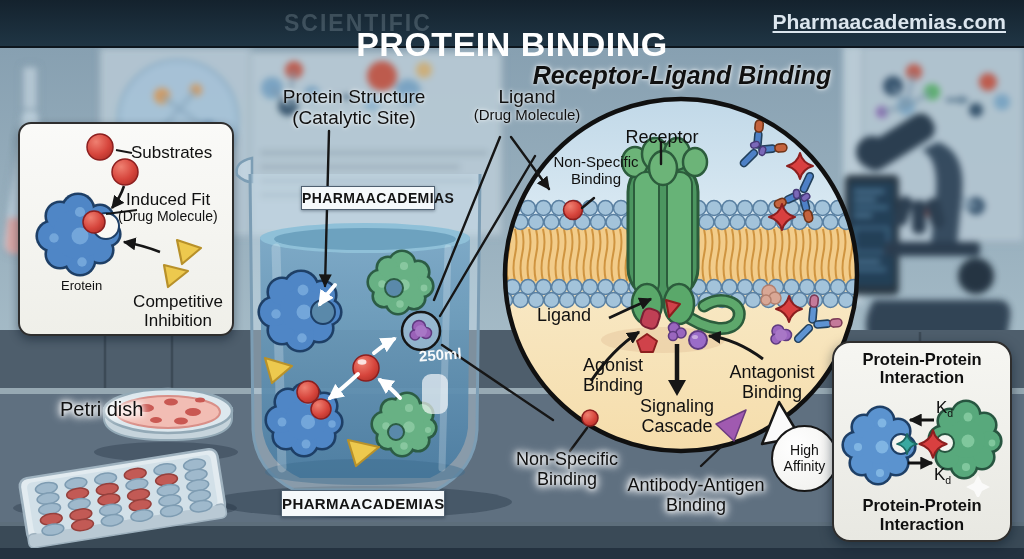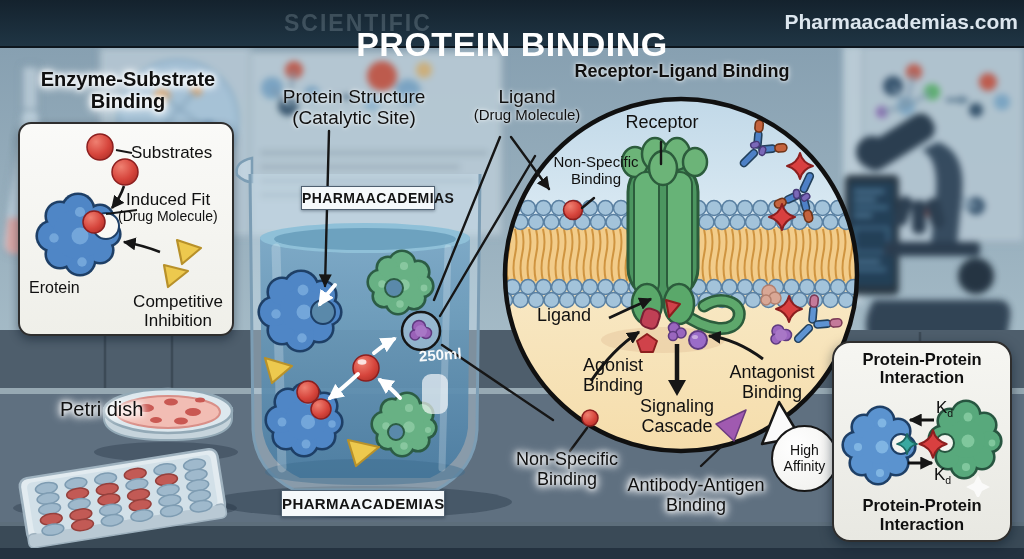--- a/index.html
+++ b/index.html
@@ -661,40 +661,39 @@
     <path d="M701,466 L722,446"></path>
   </g>
   <circle cx="590" cy="418" r="8" fill="url(#gRed)" stroke="#8c1f1f" stroke-width="1.5"></circle>
   <polygon points="746,410 716,424 734,441" fill="#a05ab0" stroke="#6b3b80" stroke-width="1.5" stroke-linejoin="round"></polygon>
   <polygon points="779,402 800,437 762,444" fill="#fbfbfb" stroke="#161616" stroke-width="2.5" stroke-linejoin="round"></polygon>
 </svg>
 
 <div id="hdr" class="abs">
   <div class="t b" style="left:284px;top:10px;font-size:23px;color:rgba(195,212,224,.22);letter-spacing:2px;">SCIENTIFIC</div>
   <div class="t b" style="left:50%;transform:translateX(-50%);top:25px;font-size:34px;color:#ffffff;letter-spacing:.5px;text-align:right;">PROTEIN BINDING</div>
-  <div class="t b" style="right:6px;top:10px;font-size:21px;color:#dce6ee;">Pharmaacademias.com</div>
+  <div class="t b" style="right:18px;top:10px;font-size:21px;color:#dce6ee;text-decoration:underline;">Pharmaacademias.com</div>
 </div>
 
-<div class="lbl b glow cx" style="left:128px;top:68px;width:200px;font-size:20px;z-index:7;">Enzyme-Substrate Binding</div>
 <div class="lbl left nw" style="left:131px;top:143px;font-size:17px;z-index:7;">Substrates</div>
 <div class="lbl left nw" style="left:126px;top:190px;font-size:17px;z-index:7;">Induced Fit</div>
 <div class="lbl left nw" style="left:118px;top:209px;font-size:14px;z-index:7;">(Drug Molecule)</div>
-<div class="lbl left nw" style="left:29px;top:279px;font-size:16px;z-index:7;">Erotein</div>
+<div class="lbl left nw" style="left:61px;top:279px;font-size:13px;z-index:7;">Erotein</div>
 <div class="lbl cx" style="left:178px;top:292px;width:124px;font-size:17px;z-index:7;">Competitive Inhibition</div>
 
 <div class="lbl nw sglow cx" style="left:354px;top:86px;font-size:19px;z-index:7;">Protein Structure</div>
 <div class="lbl nw sglow cx" style="left:354px;top:107px;font-size:19px;z-index:7;">(Catalytic Site)</div>
 <div class="lbl nw sglow cx" style="left:527px;top:86px;font-size:19px;z-index:7;">Ligand</div>
 <div class="lbl nw sglow cx" style="left:527px;top:107px;font-size:15px;z-index:7;">(Drug Molecule)</div>
 <div class="brand" style="left:301px;top:186px;width:132px;height:22px;line-height:22px;font-size:14px;">PHARMAACADEMIAS</div>
 <div class="lbl nw b" style="left:419px;top:347px;font-size:15px;color:rgba(255,255,255,.95);transform:rotate(-4deg);z-index:7;">250ml</div>
 <div class="brand" style="left:281px;top:490px;width:162px;height:25px;line-height:25px;font-size:15px;">PHARMAACADEMIAS</div>
 
-<div class="lbl nw b sglow cx" style="left:682px;top:61px;font-size:18px;z-index:7;">Receptor-Ligand Binding</div>
-<div class="lbl nw cx" style="left:662px;top:112px;font-size:18px;z-index:7;text-align:center;">Receptor</div>
+<div class="lbl nw b sglow cx" style="left:682px;top:61px;font-size:25px;z-index:7;font-style:italic;">Receptor-Ligand Binding</div>
+<div class="lbl nw cx" style="left:662px;top:127px;font-size:18px;z-index:7;text-align:center;">Receptor</div>
 <div class="lbl cx" style="left:596px;top:154px;width:106px;font-size:15px;z-index:7;">Non-Specific Binding</div>
 <div class="lbl nw" style="left:537px;top:305px;font-size:18px;z-index:7;">Ligand</div>
 <div class="lbl cx" style="left:613px;top:355px;width:100px;font-size:18px;z-index:7;">Agonist Binding</div>
 <div class="lbl cx" style="left:677px;top:396px;width:120px;font-size:18px;z-index:7;">Signaling Cascade</div>
 <div class="lbl cx" style="left:772px;top:362px;width:132px;font-size:18px;z-index:7;">Antagonist Binding</div>
 <div class="lbl glow cx" style="left:567px;top:449px;width:124px;font-size:18px;z-index:7;">Non-Specific Binding</div>
 <div class="lbl glow cx" style="left:696px;top:475px;width:172px;font-size:18px;z-index:7;">Antibody-Antigen Binding</div>
 
 <div id="bubble" class="abs">
   <span>High Affinity</span>

